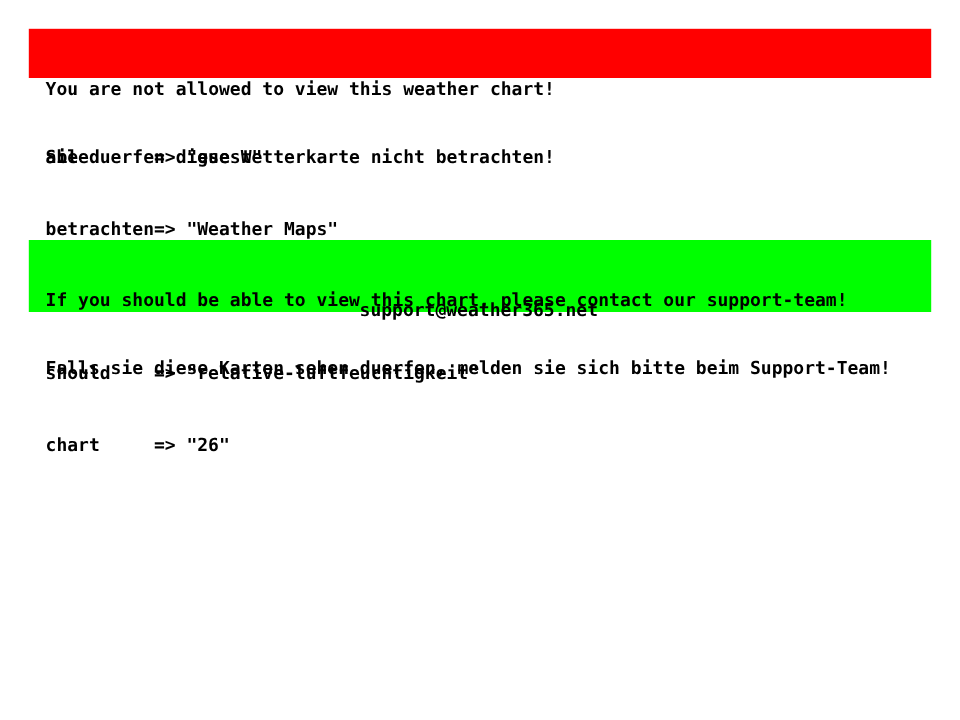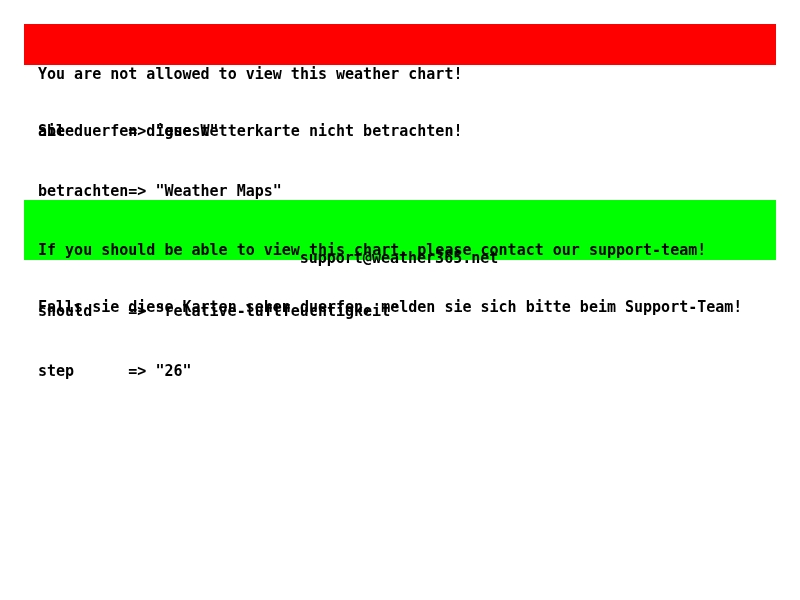--- a/index.html
+++ b/index.html
@@ -70,21 +70,21 @@
 <div class="banner banner-error">
   <div>You are not allowed to view this weather chart!</div>
   <div>Sie duerfen diese Wetterkarte nicht betrachten!</div>
 </div>
 
 <div class="params">
   <div class="kv-row"><span class="kv-key">able</span><span class="kv-arrow">=&gt;</span><span class="kv-value">"guest"</span></div>
   <div class="kv-row"><span class="kv-key">betrachten</span><span class="kv-arrow">=&gt;</span><span class="kv-value">"Weather Maps"</span></div>
   <div class="kv-row"><span class="kv-key">map</span><span class="kv-arrow">=&gt;</span><span class="kv-value">"0020"</span></div>
   <div class="kv-row"><span class="kv-key">should</span><span class="kv-arrow">=&gt;</span><span class="kv-value">"relative-luftfeuchtigkeit"</span></div>
-  <div class="kv-row"><span class="kv-key">step</span><span class="kv-arrow">=&gt;</span><span class="kv-value">"26"</span></div>
+  <div class="kv-row"><span class="kv-key">chart</span><span class="kv-arrow">=&gt;</span><span class="kv-value">"26"</span></div>
 </div>
 
 <div class="banner banner-info">
   <div>If you should be able to view this chart, please contact our support-team!</div>
   <div>Falls sie diese Karten sehen duerfen, melden sie sich bitte beim Support-Team!</div>
 </div>
 
 <div class="footer">
   <span>support@weather365.net</span>
 </div>

